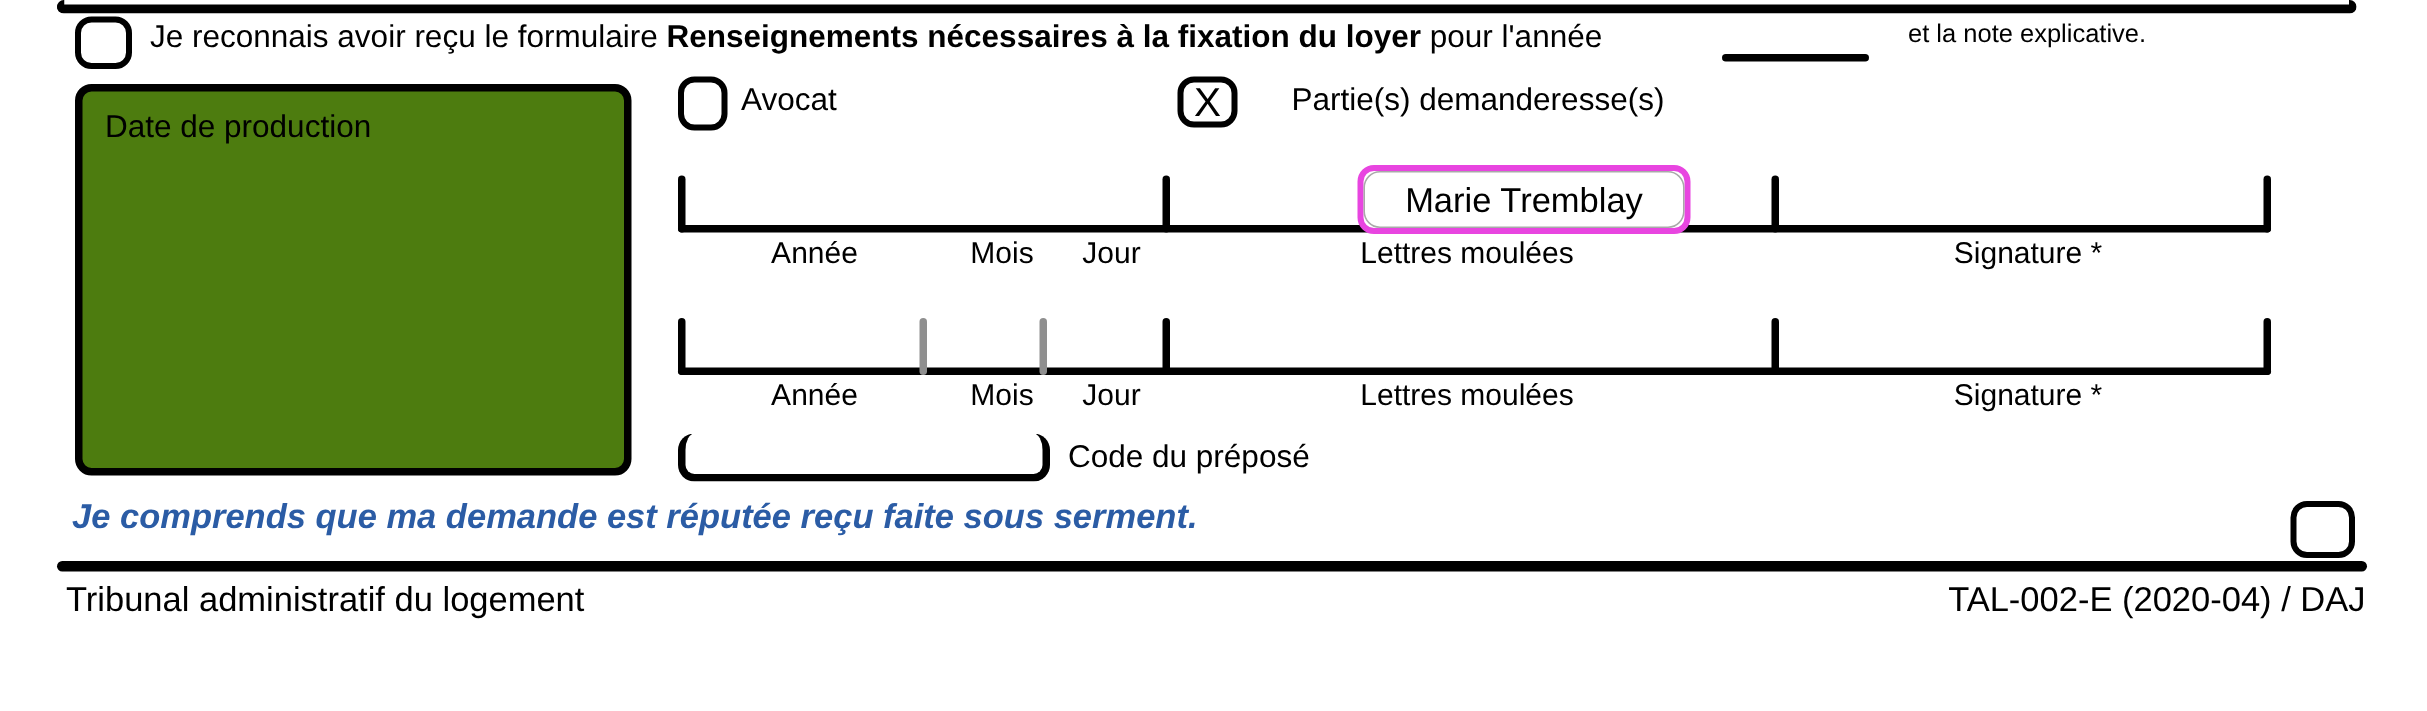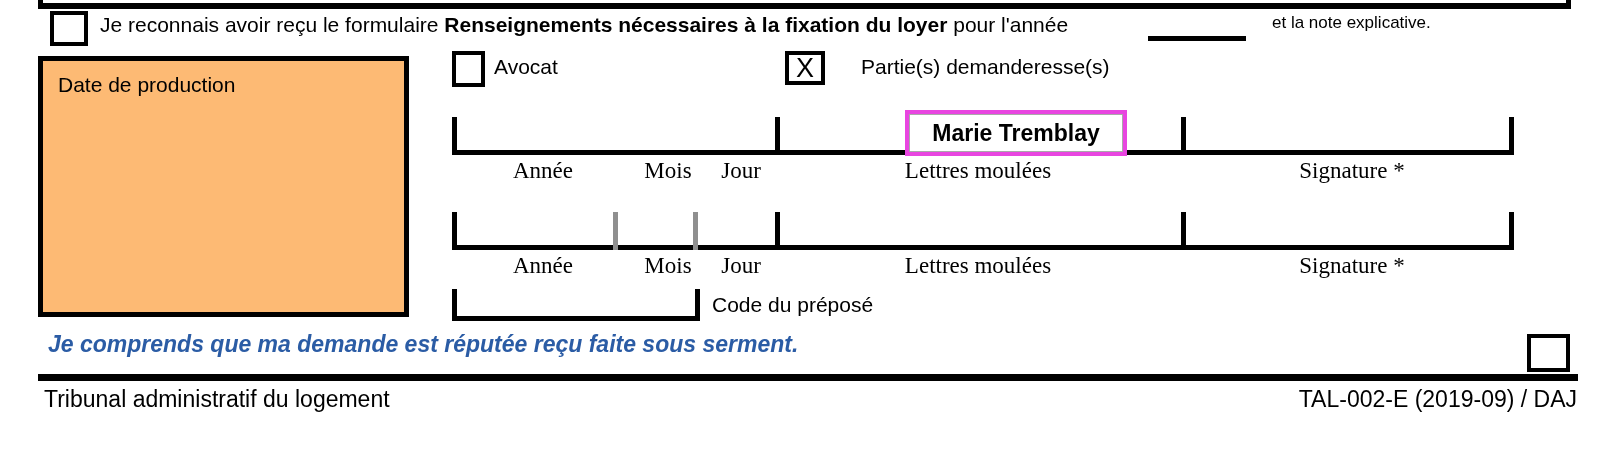--- a/index.html
+++ b/index.html
@@ -1,15 +1,15 @@
 <!DOCTYPE html>
 <html><head>
 <meta charset="utf-8">
 <style>
-  * { margin: 0; padding: 0; box-sizing: border-box; }
+  * { margin: 0; padding: 0; box-sizing: border-box; border-radius: 11px; }
   html, body { background: #ffffff; }
   .page {
     position: relative;
     width: 1618px;
     height: 474px;
     background: #ffffff;
     font-family: "Liberation Sans", sans-serif;
     color: #000;
     overflow: hidden;
   }
@@ -27,46 +27,45 @@
     display: flex; align-items: center; justify-content: center;
     font-size: 27px; line-height: 1;
   }
 
   .ack-text { left: 100px; top: 13px; font-size: 21px; white-space: nowrap; }
   .ack-text b { font-weight: bold; }
   .blank-line { left: 1148px; top: 36px; width: 98px; height: 5px; background: #000; }
   .note-text { left: 1272px; top: 13px; font-size: 17px; white-space: nowrap; }
 
   .date-box {
-    left: 38px; top: 56px; width: 371px; height: 261px;
-    border: 5px solid #000; background: #fdba74;
+    left: 50px; top: 56px; width: 371px; height: 261px;
+    border: 5px solid #000; background: #4d7c0f;
   }
   .date-box .lbl { padding: 12px 15px; font-size: 21px; }
 
   .role-label { font-size: 21px; white-space: nowrap; }
 
   .sig-line { height: 5px; background: #000; }
   .tick { width: 5px; background: #000; }
   .tick.gray { background: #8F8F8F; }
 
   .seg-label {
-    font-size: 23px; white-space: nowrap;
+    font-size: 20px; white-space: nowrap;
     transform: translateX(-50%);
-    font-family: Liberation Serif, serif;
   }
 
   .hl-field {
     left: 905px; top: 110px; width: 222px; height: 46px;
     border: 4px solid #E845E0; background: #fff;
   }
   .hl-field .inner {
     width: 100%; height: 100%;
     border: 1px solid #a9a9a9;
     display: flex; align-items: center; justify-content: center;
-    font-size: 23px; white-space: nowrap; color: #000; font-weight: bold;
+    font-size: 23px; white-space: nowrap; color: #000;
   }
 
   .code-bracket {
     left: 452px; top: 289px; width: 248px; height: 32px;
     border-left: 5px solid #000; border-right: 5px solid #000;
     border-bottom: 5px solid #000;
   }
   .code-label { left: 712px; top: 293px; font-size: 21px; white-space: nowrap; }
 
   .oath {
@@ -137,15 +136,15 @@
 
   <div class="abs code-bracket"></div>
   <div class="abs code-label">Code du préposé</div>
 
   <div class="abs oath">Je comprends que ma demande est réputée reçu faite sous serment.</div>
 
   <div class="abs cb" style="left:1527px; top:334px; width:43px; height:38px;"></div>
 
   <div class="abs footer-rule"></div>
   <div class="abs footer-left">Tribunal administratif du logement</div>
-  <div class="abs footer-right">TAL-002-E (2019-09) / DAJ</div>
+  <div class="abs footer-right">TAL-002-E (2020-04) / DAJ</div>
 
 </div>
 
 </body></html>

